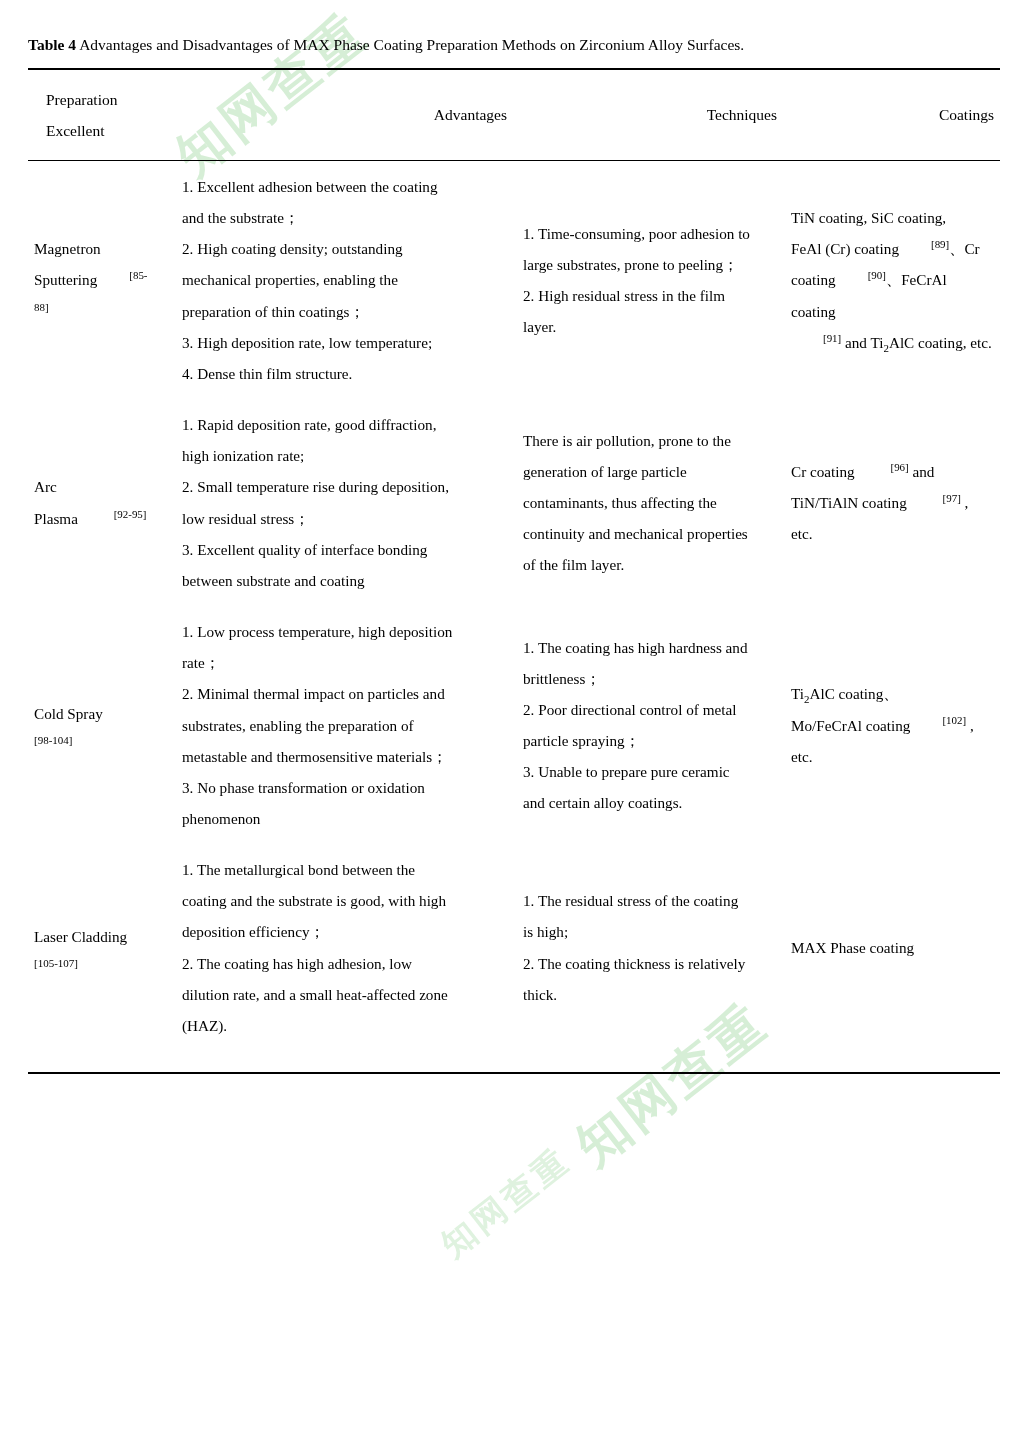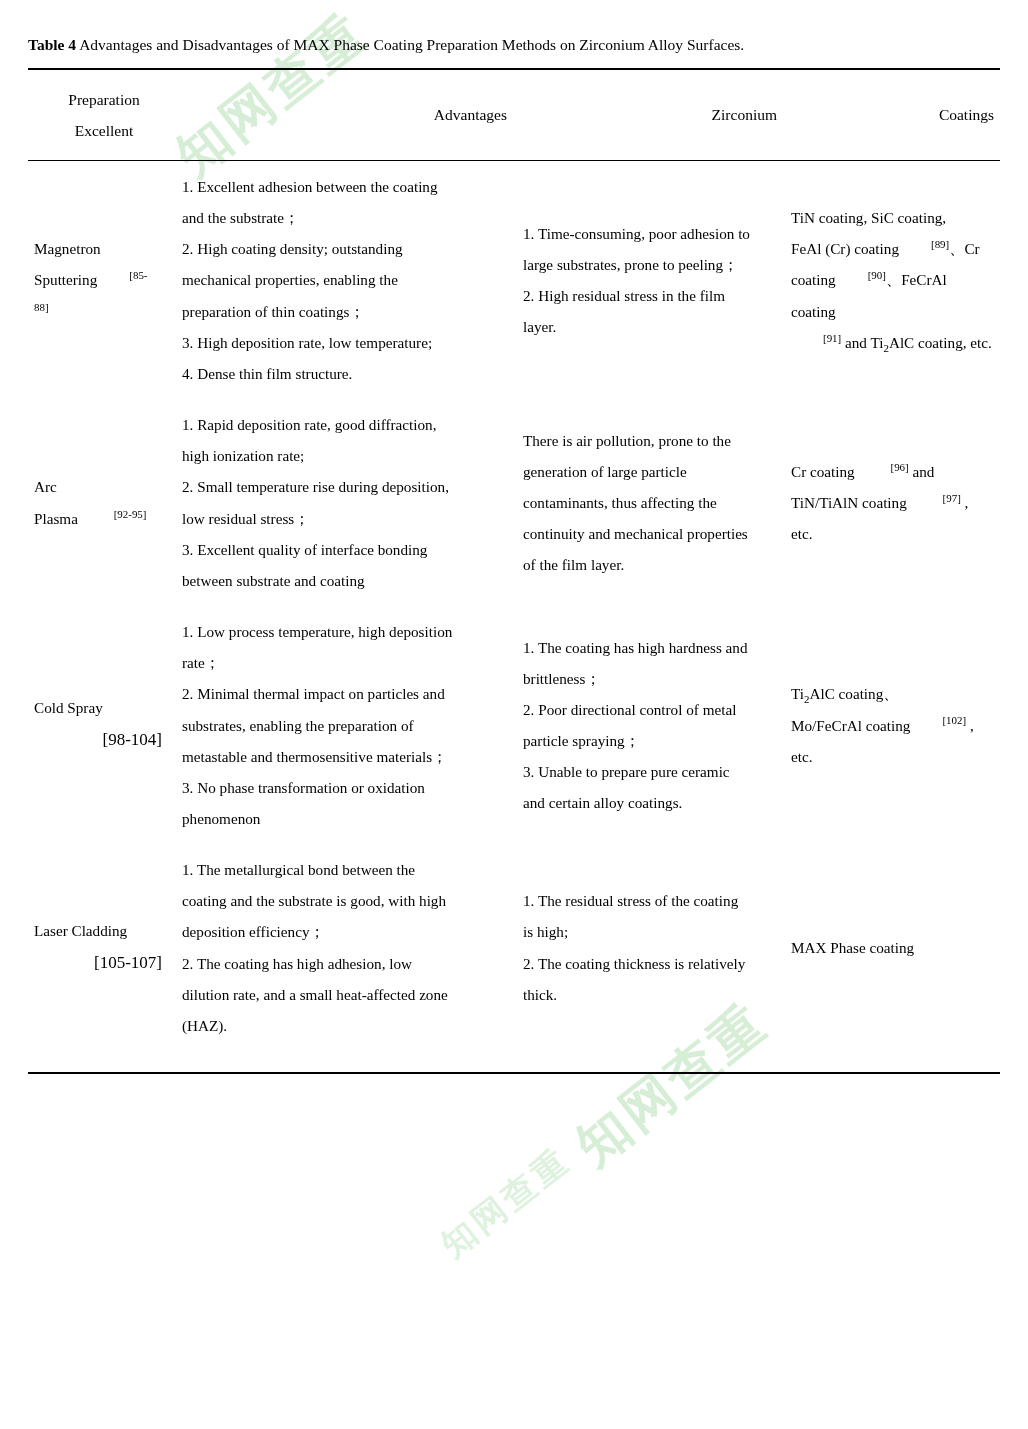--- a/index.html
+++ b/index.html
@@ -72,21 +72,21 @@
   thead th {
     font-weight: normal;
     font-size: 15.5px;
     padding: 14px 6px 14px 6px;
     vertical-align: middle;
     text-align: right;
     border-top: 2.5px solid #000;
     border-bottom: 1.2px solid #000;
   }
   thead th.col-prep {
-    text-align: center;
+    text-align: left;
     padding-left: 18px;
     line-height: 2.0;
     margin-top: 36px;
   }
   tbody td {
     font-size: 15.2px;
     vertical-align: middle;
     padding: 10px 6px;
     line-height: 2.05;
   }
@@ -106,21 +106,21 @@
     padding-left: 10px;
     text-align: left;
   }
   td.c-coat {
     padding-left: 8px;
     text-align: left;
   }
   .line { display: block; }
   sup { font-size: 0.72em; vertical-align: super; line-height: 0; padding-left: 32px; }
   sub { font-size: 0.72em; vertical-align: sub; line-height: 0; }
-  .refsmall { font-size: 17px; text-align: right; }
+  .refsmall { font-size: 11px; }
 </style>
 </head>
 <body>
 
 <div class="page">
 
   <div class="watermark">
     <div class="wm-text wm1">知网查重</div>
     <div class="wm-text wm2">知网查重</div>
     <div class="wm-text wm3">知网查重</div>
@@ -141,21 +141,21 @@
         <col style="width:270px">
         <col style="width:217px">
       </colgroup>
       <thead>
         <tr>
           <th class="col-prep">
             <span class="line">Preparation</span>
             <span class="line">Excellent</span>
           </th>
           <th>Advantages</th>
-          <th>Zirconium</th>
+          <th>Techniques</th>
           <th>Coatings</th>
         </tr>
       </thead>
       <tbody>
 
         <tr>
           <td class="c-tech">
             <span class="line">Magnetron</span>
             <span class="line">Sputtering<sup>[85-88]</sup></span>
           </td>

